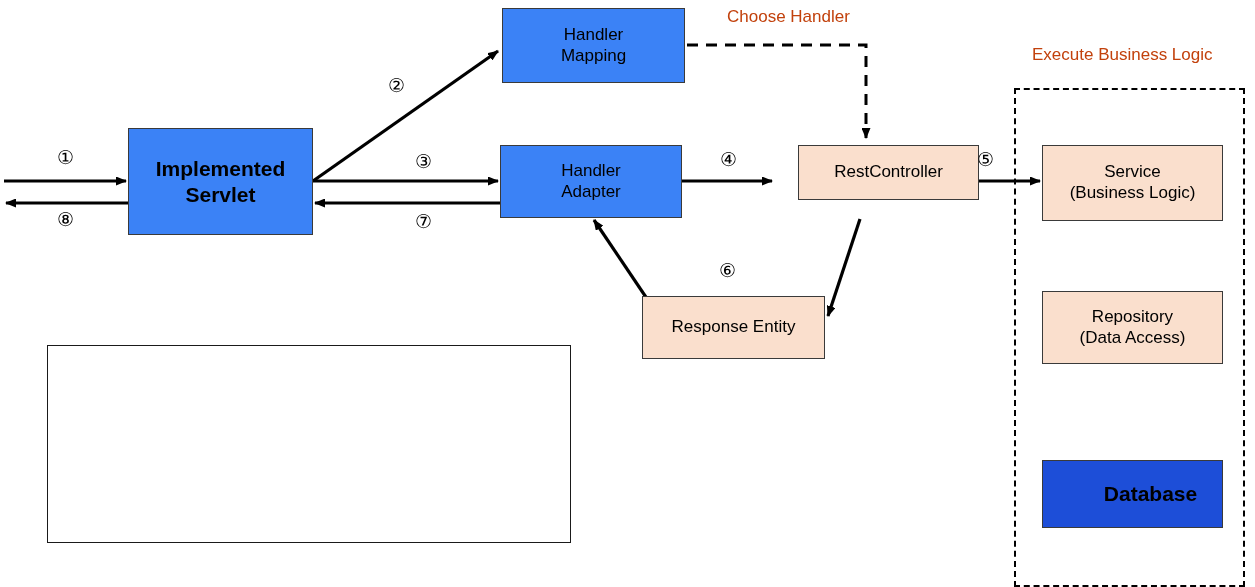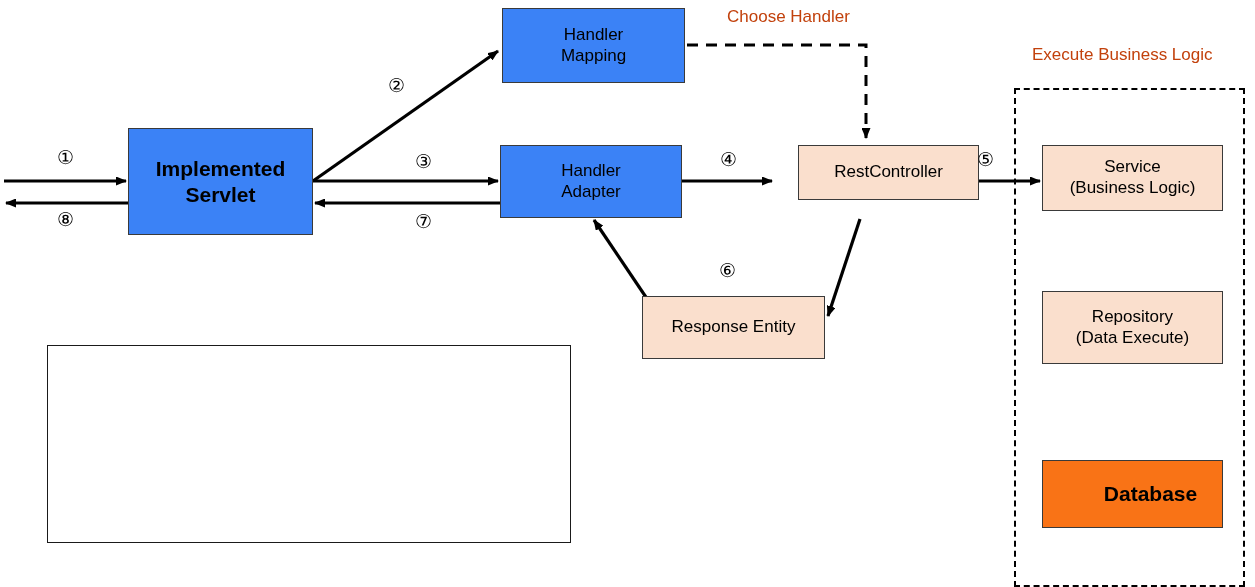--- a/index.html
+++ b/index.html
@@ -39,21 +39,21 @@
     color: #000;
     z-index: 3;
     white-space: pre-line;
   }
   .node.bold {
     font-weight: bold;
     font-size: 21px;
   }
   .node.blue   { background: #3b82f6; }
   .node.peach  { background: #fadfcd; }
-  .node.green  { background: #f97316; padding-left: 36px; }
+  .node.green  { background: #1d4ed8; padding-left: 36px; }
 
   .step {
     position: absolute;
     z-index: 4;
     font-size: 19px;
     line-height: 1;
     color: #000;
     text-align: center;
     white-space: nowrap;
   }
@@ -145,25 +145,25 @@
   <div class="node blue" style="left:502px; top:8px; width:183px; height:75px;">Handler
 Mapping</div>
 
   <div class="node blue" style="left:500px; top:145px; width:182px; height:73px;">Handler
 Adapter</div>
 
   <div class="node peach" style="left:798px; top:145px; width:181px; height:55px;">RestController</div>
 
   <div class="node peach" style="left:642px; top:296px; width:183px; height:63px;">Response Entity</div>
 
-  <div class="node peach" style="left:1042px; top:145px; width:181px; height:66px;">Service
+  <div class="node peach" style="left:1042px; top:145px; width:181px; height:76px;">Service
 (Business Logic)</div>
 
   <div class="node peach" style="left:1042px; top:291px; width:181px; height:73px;">Repository
-(Data Execute)</div>
+(Data Access)</div>
 
   <div class="node green bold" style="left:1042px; top:460px; width:181px; height:68px;">Database</div>
 
   <div class="step" style="left:57px; top:148px;">①</div>
   <div class="step" style="left:57px; top:210px;">⑧</div>
   <div class="step" style="left:388px; top:76px;">②</div>
   <div class="step" style="left:415px; top:152px;">③</div>
   <div class="step" style="left:415px; top:212px;">⑦</div>
   <div class="step" style="left:720px; top:150px;">④</div>
   <div class="step" style="left:977px; top:150px;">⑤</div>

